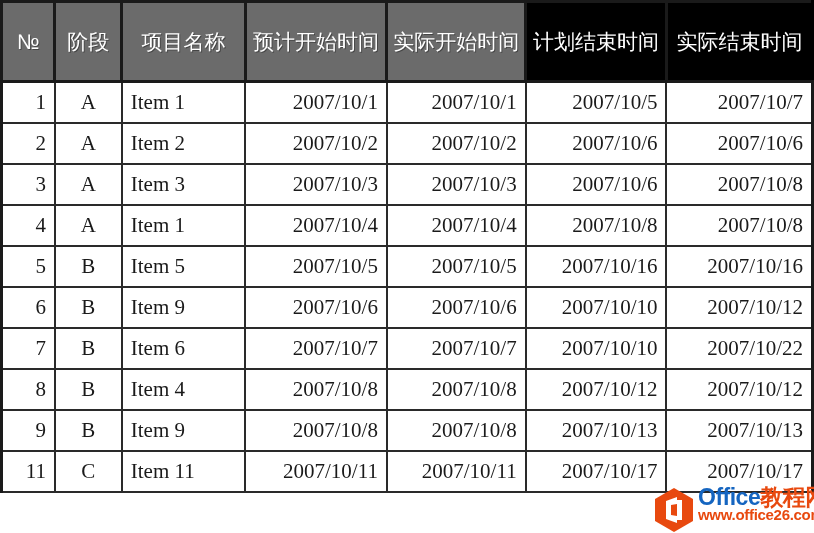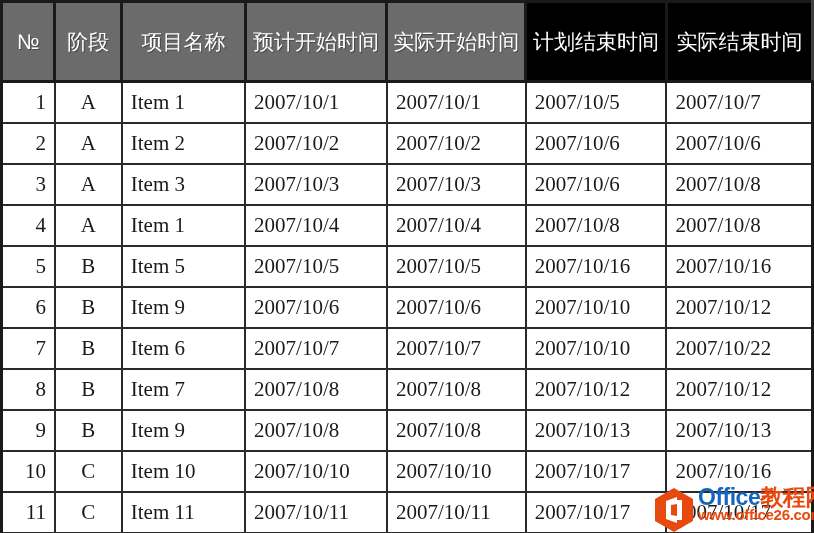--- a/index.html
+++ b/index.html
@@ -43,21 +43,21 @@
     border-right: 3px solid #1a1a1a;
     border-bottom: 3px solid #1a1a1a;
     border-top: 3px solid #1a1a1a;
     text-shadow: 1px 1px 0 rgba(0,0,0,0.35);
     white-space: nowrap;
   }
   tr.head-row th.first {
     border-left: 3px solid #1a1a1a;
   }
   tr.head-row th.last {
-    border-right: 3px solid #404040;
+    border-right: 3px solid #000000;
   }
   th.shade-dark  { background: #6b6b6b; }
   th.shade-light { background: #000000; }
 
   
   tr.data-row td {
     height: 41px;
     box-sizing: border-box;
     background: #ffffff;
     color: #1a1a1a;
@@ -68,21 +68,21 @@
     border-bottom: 2px solid #2a2a2a;
     white-space: nowrap;
     overflow: hidden;
   }
   tr.data-row td.first { border-left: 3px solid #1a1a1a; }
   tr.data-row td.last  { border-right: 3px solid #1a1a1a; }
 
   td.c-num   { text-align: right;  padding-right: 6px; }
   td.c-stage { text-align: center; }
   td.c-name  { }
-  td.c-date  { text-align: left;  padding-right: 6px; }
+  td.c-date  { text-align: right;  padding-right: 6px; }
 
   
   #watermark {
     position: absolute;
     left: 653px;
     top: 484px;
     width: 161px;
     height: 49px;
     pointer-events: none;
   }
@@ -197,43 +197,34 @@
           <td class="c-stage">B</td>
           <td class="c-name">Item 6</td>
           <td class="c-date">2007/10/7</td>
           <td class="c-date">2007/10/7</td>
           <td class="c-date">2007/10/10</td>
           <td class="c-date last">2007/10/22</td>
         </tr>
         <tr class="data-row">
           <td class="c-num first">8</td>
           <td class="c-stage">B</td>
-          <td class="c-name">Item 7</td>
+          <td class="c-name">Item 4</td>
           <td class="c-date">2007/10/8</td>
           <td class="c-date">2007/10/8</td>
           <td class="c-date">2007/10/12</td>
           <td class="c-date last">2007/10/12</td>
         </tr>
         <tr class="data-row">
           <td class="c-num first">9</td>
           <td class="c-stage">B</td>
           <td class="c-name">Item 9</td>
           <td class="c-date">2007/10/8</td>
           <td class="c-date">2007/10/8</td>
           <td class="c-date">2007/10/13</td>
           <td class="c-date last">2007/10/13</td>
-        </tr>
-        <tr class="data-row">
-          <td class="c-num first">10</td>
-          <td class="c-stage">C</td>
-          <td class="c-name">Item 10</td>
-          <td class="c-date">2007/10/10</td>
-          <td class="c-date">2007/10/10</td>
-          <td class="c-date">2007/10/17</td>
-          <td class="c-date last">2007/10/16</td>
         </tr>
         <tr class="data-row">
           <td class="c-num first">11</td>
           <td class="c-stage">C</td>
           <td class="c-name">Item 11</td>
           <td class="c-date">2007/10/11</td>
           <td class="c-date">2007/10/11</td>
           <td class="c-date">2007/10/17</td>
           <td class="c-date last">2007/10/17</td>
         </tr>

